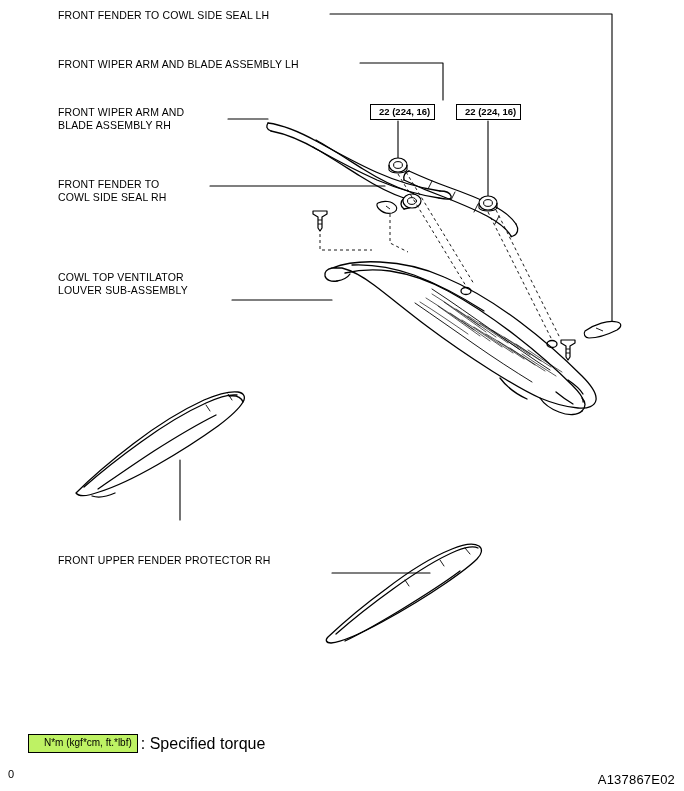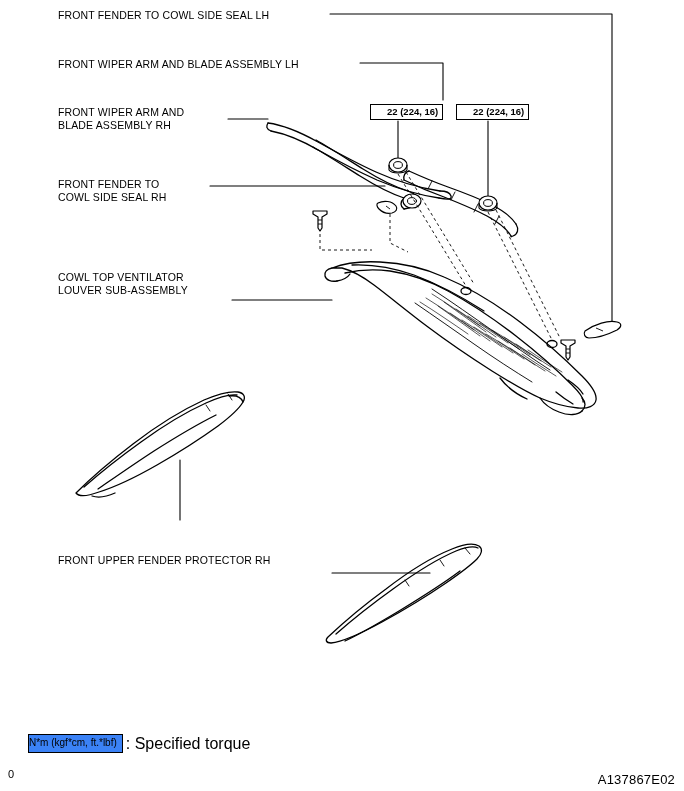--- a/index.html
+++ b/index.html
@@ -25,41 +25,41 @@
     position: absolute;
     font-size: 10.5px;
     line-height: 13px;
     letter-spacing: 0.15px;
     color: #000;
     white-space: pre;
   }
   .torque-box {
     position: absolute;
     border: 1.2px solid #000;
-    padding: 1px 4px 2px 16px;
+    padding: 1px 4px 2px 8px;
     font-size: 9.5px;
     font-weight: bold;
     line-height: 11px;
     background: #fff;
     white-space: nowrap;
   }
   .legend {
     position: absolute;
     left: 28px;
     top: 734px;
     display: flex;
     align-items: center;
     font-size: 10.5px;
   }
   .legend-box {
     border: 1.2px solid #000;
-    padding: 2px 5px 3px 0;
+    padding: 2px 5px 3px 15px;
     font-size: 10px;
     line-height: 12px;
-    background: #3b82f6;
+    background: #bef264;
     white-space: nowrap;
   }
   .legend-text {
     margin-left: 3px;
     font-size: 16px;
     white-space: nowrap;
   }
   .page-number {
     position: absolute;
     left: 8px;

